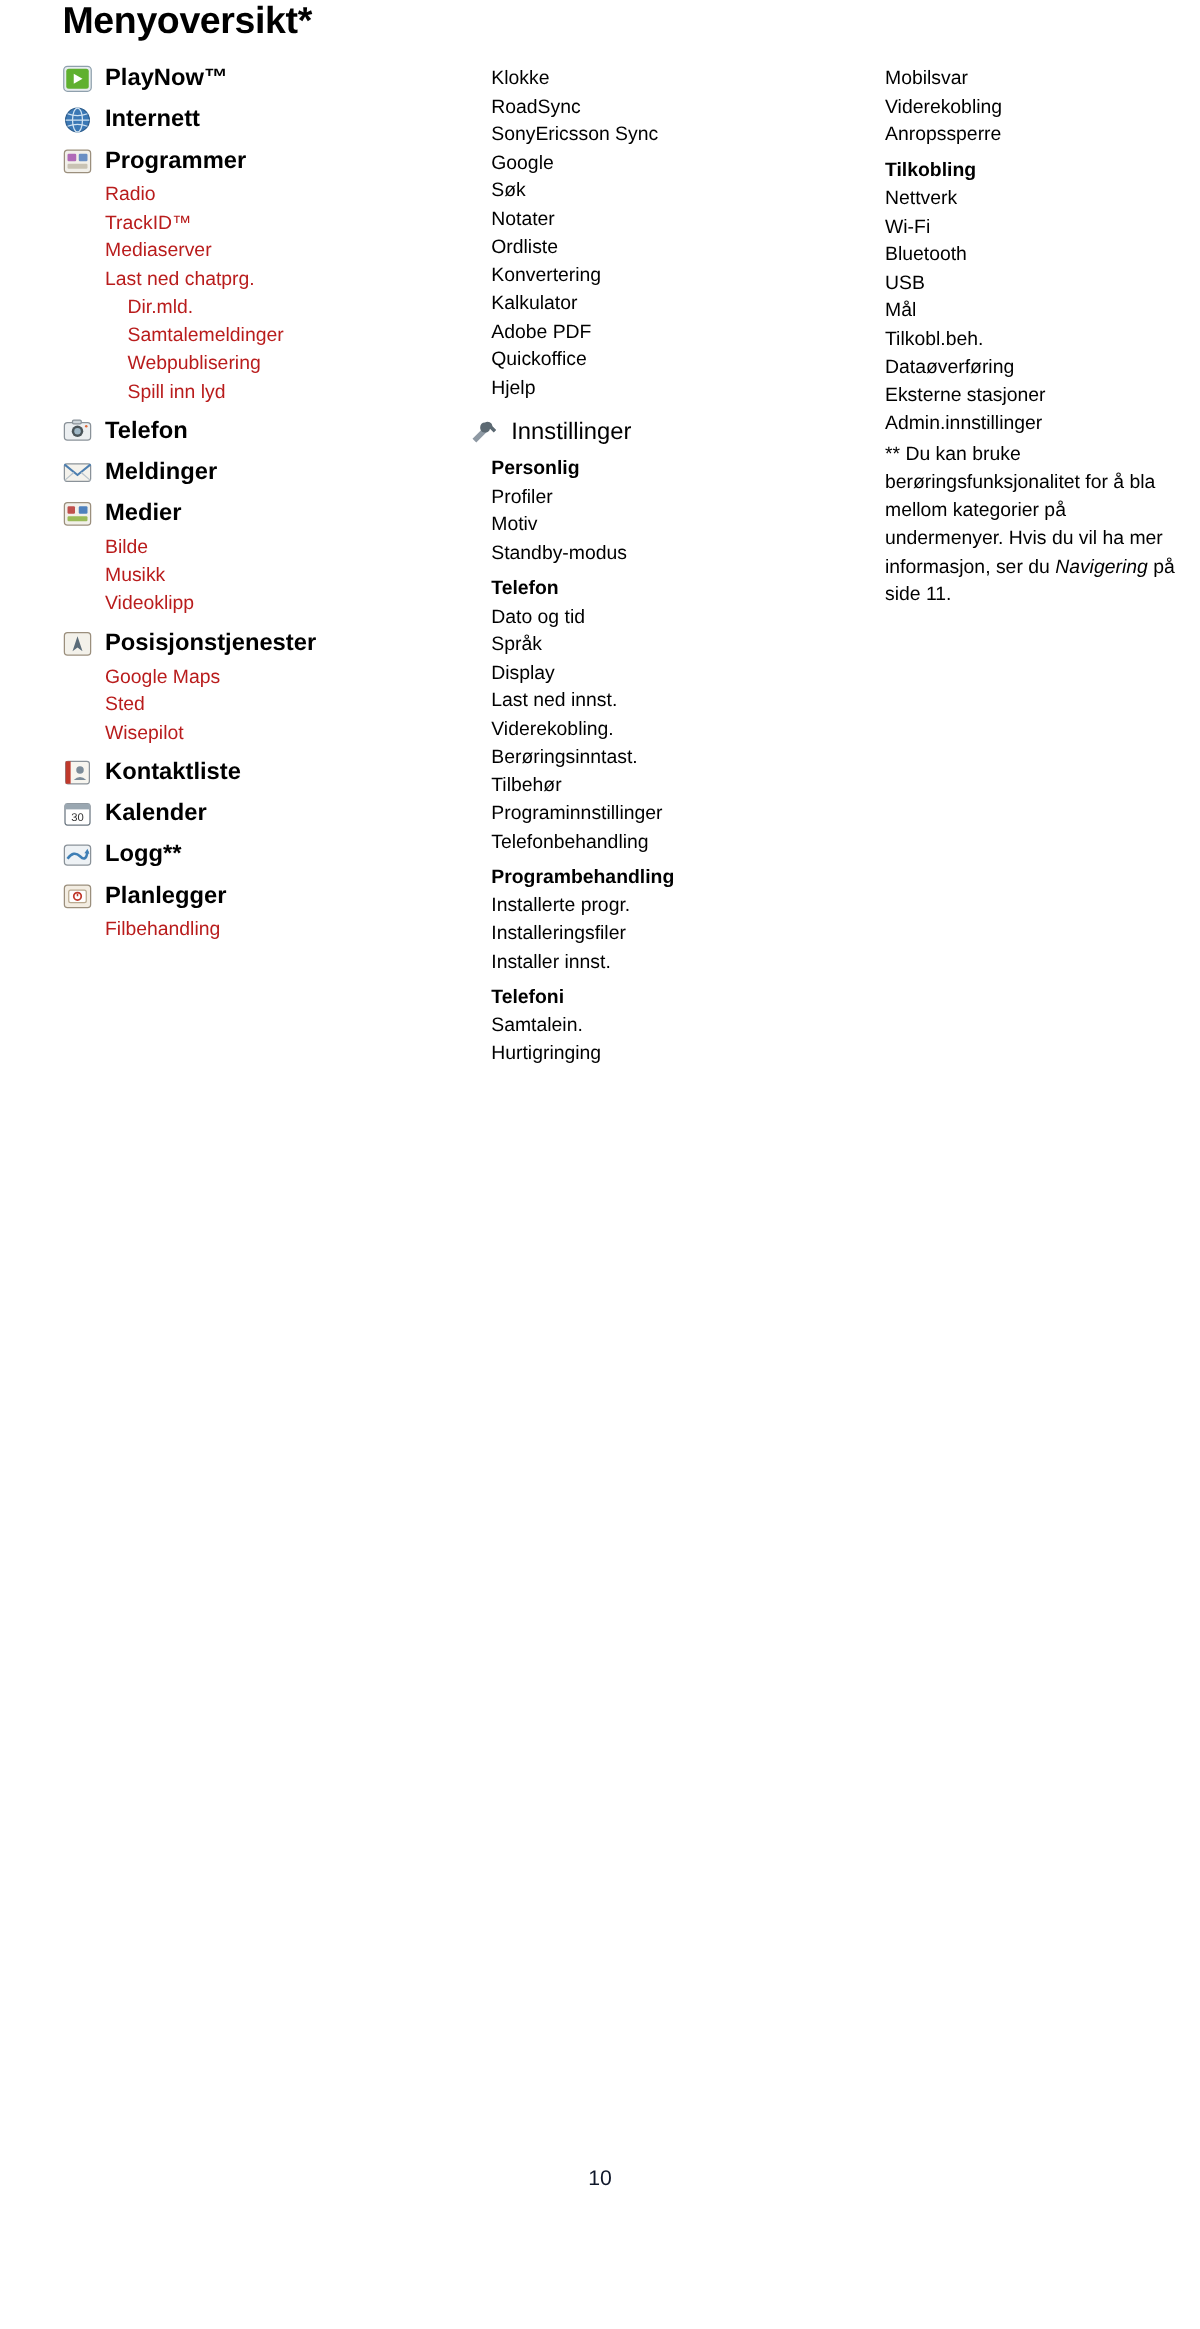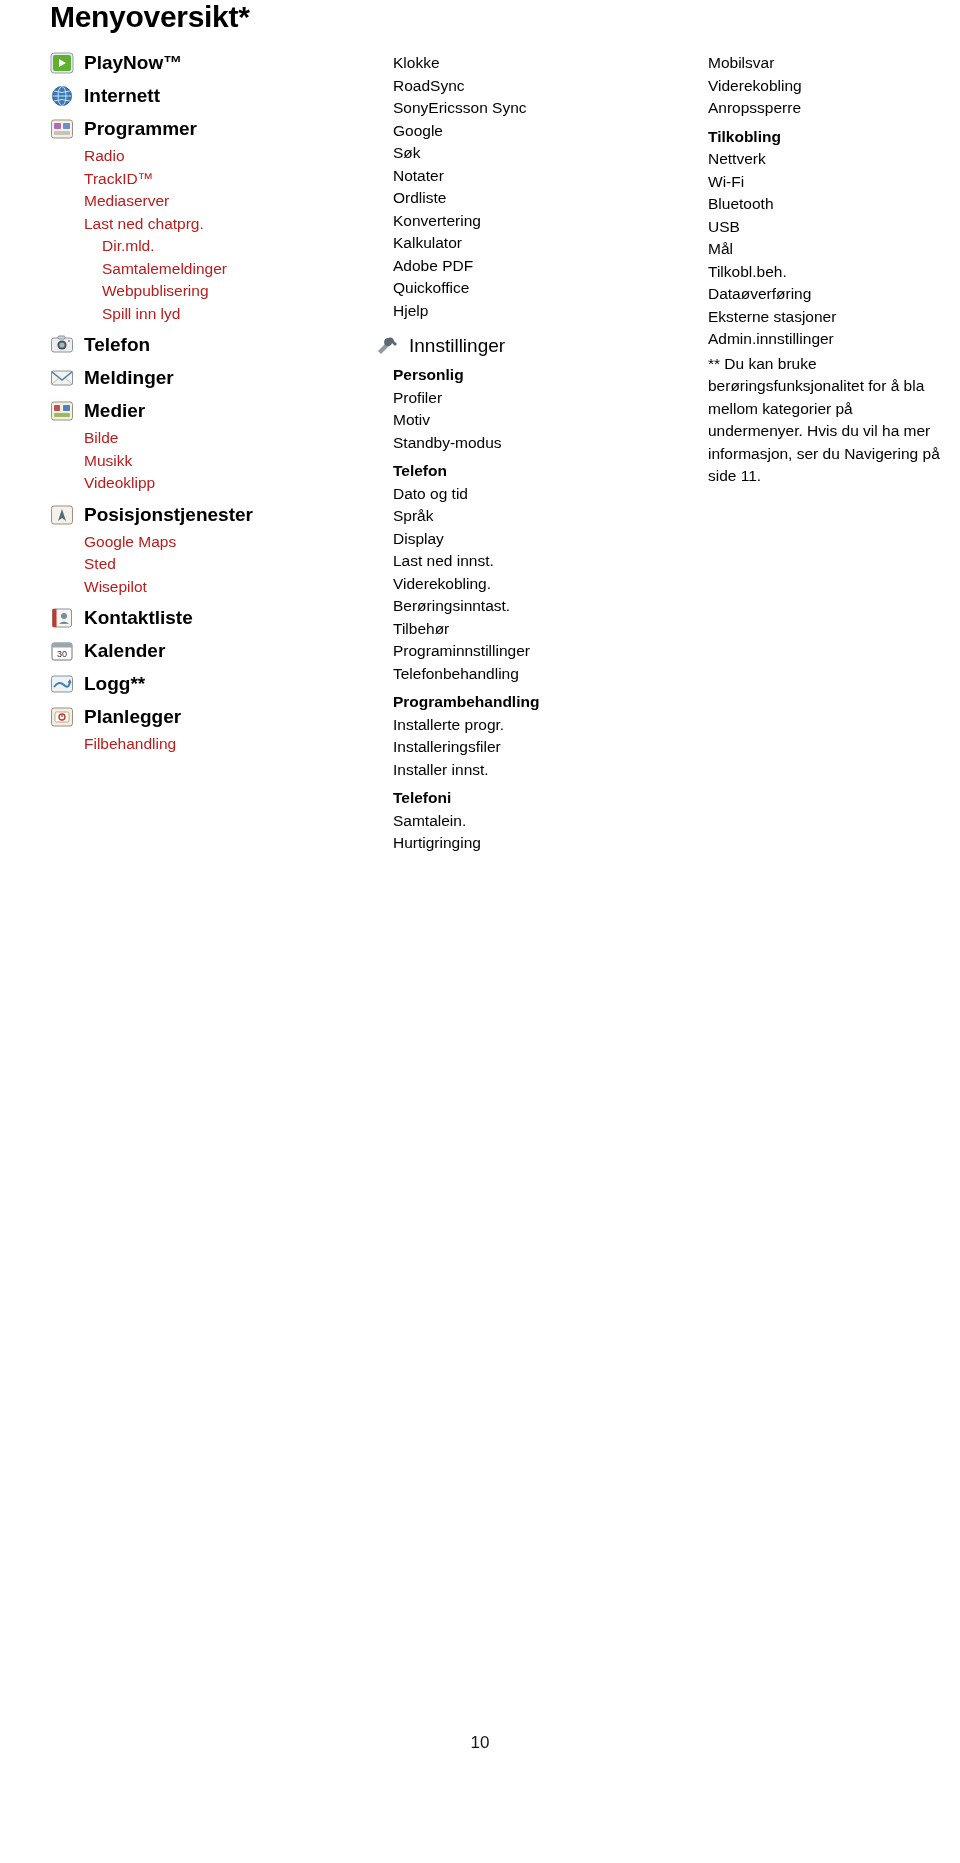--- a/index.html
+++ b/index.html
@@ -99,21 +99,21 @@
     margin-left: 10px;
   }
   .note {
     font-size: 15.5px;
     line-height: 22.5px;
     margin-left: 18px;
     margin-top: 22px;
     white-space: normal;
     width: 235px;
   }
-  .note .it { }
+  .note .it { font-style: italic; }
   .pagenum {
     position: absolute;
     left: 0; right: 0;
     top: 1733px;
     text-align: center;
     font-size: 17px;
     color: #0f172a;
   }
   .footer {
     position: absolute;

